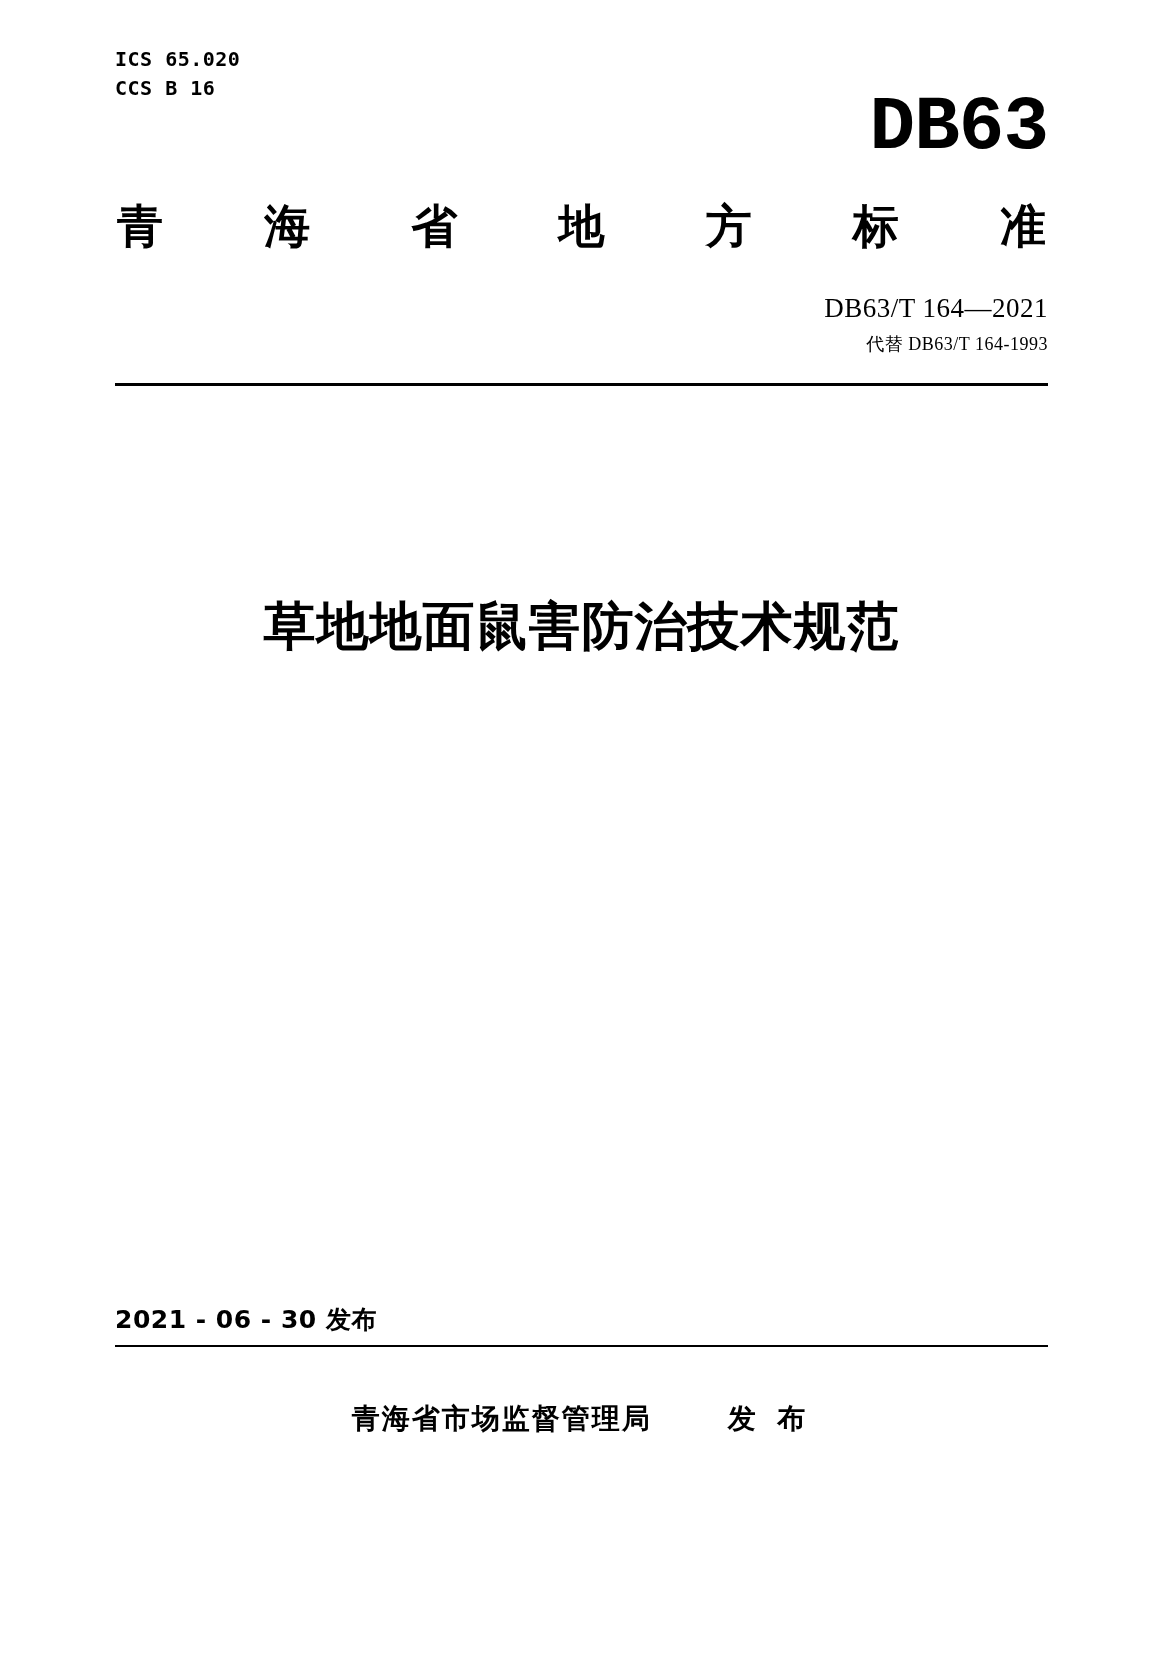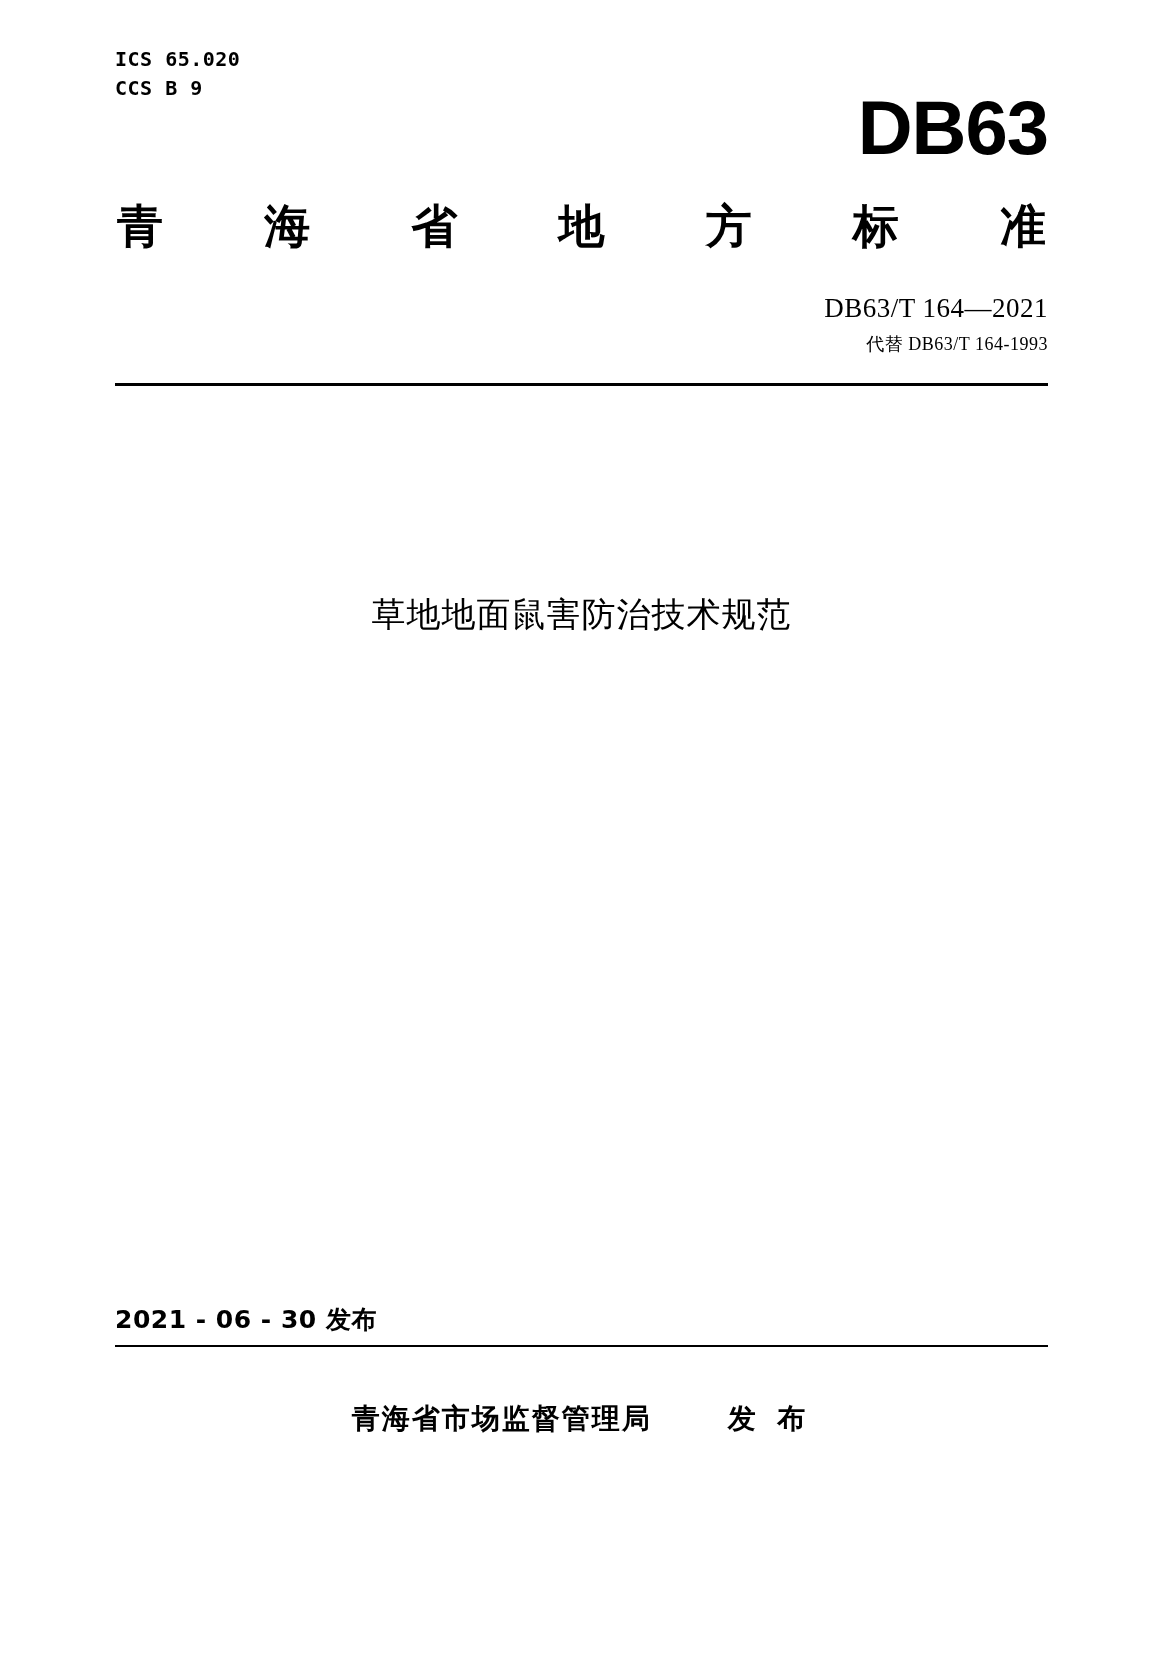--- a/index.html
+++ b/index.html
@@ -34,21 +34,21 @@
     line-height: 1.45;
     letter-spacing: 0.5px;
     font-weight: 600;
   }
 
   
   .db63 {
     position: absolute;
     top: 90px;
     right: 0;
-    font-family: Liberation Sans, sans-serif;
+    font-family: Liberation Mono, monospace;
     font-weight: bold;
     font-size: 76px;
     letter-spacing: -1px;
     line-height: 1;
   }
 
   
   .prov-title {
     position: absolute;
     top: 203px;
@@ -104,22 +104,22 @@
   }
 
   
   .doc-title {
     position: absolute;
     left: 0;
     right: 0;
     top: 592px;
     text-align: center;
     font-family: "DejaVu Sans", "Liberation Sans", sans-serif;
-    font-weight: normal;
-    font-size: 34px;
+    font-weight: bold;
+    font-size: 52px;
     letter-spacing: 1px;
   }
 
   
   .dates {
     position: absolute;
     left: 0;
     right: 0;
     top: 1303px;
     display: flex;
@@ -149,21 +149,21 @@
   .publisher .act { letter-spacing: 6px; }
 </style>
 </head>
 <body>
 
 <div class="page">
   <div class="content">
 
     <div class="codes">
       <div>ICS 65.020</div>
-      <div>CCS B 9</div>
+      <div>CCS B 16</div>
     </div>
 
     <div class="db63">DB63</div>
 
     <div class="prov-title">
       <span>青</span>
       <span>海</span>
       <span>省</span>
       <span>地</span>
       <span>方</span>

